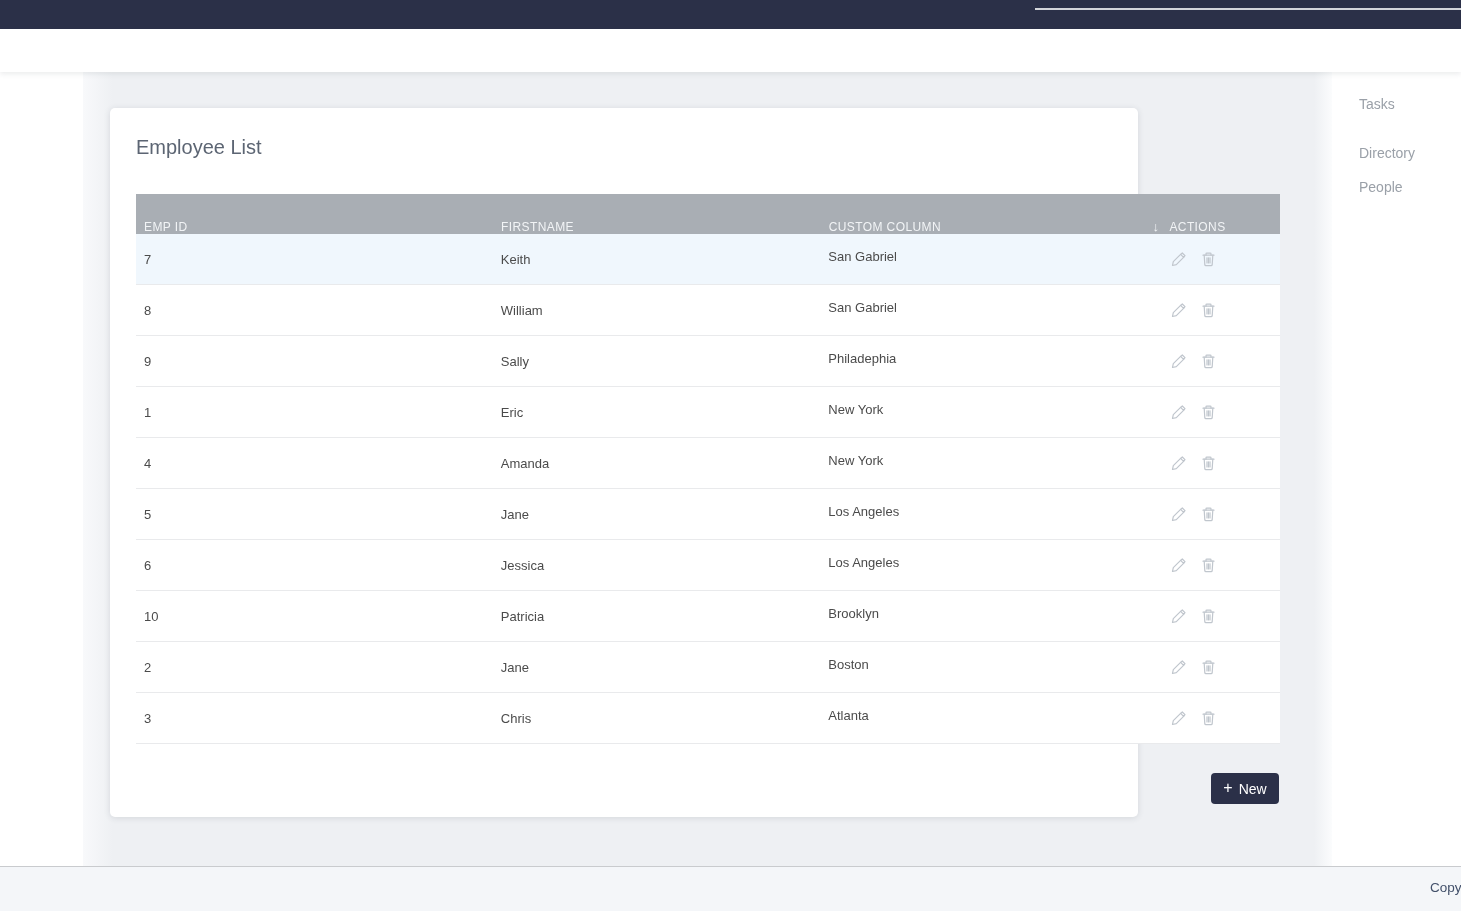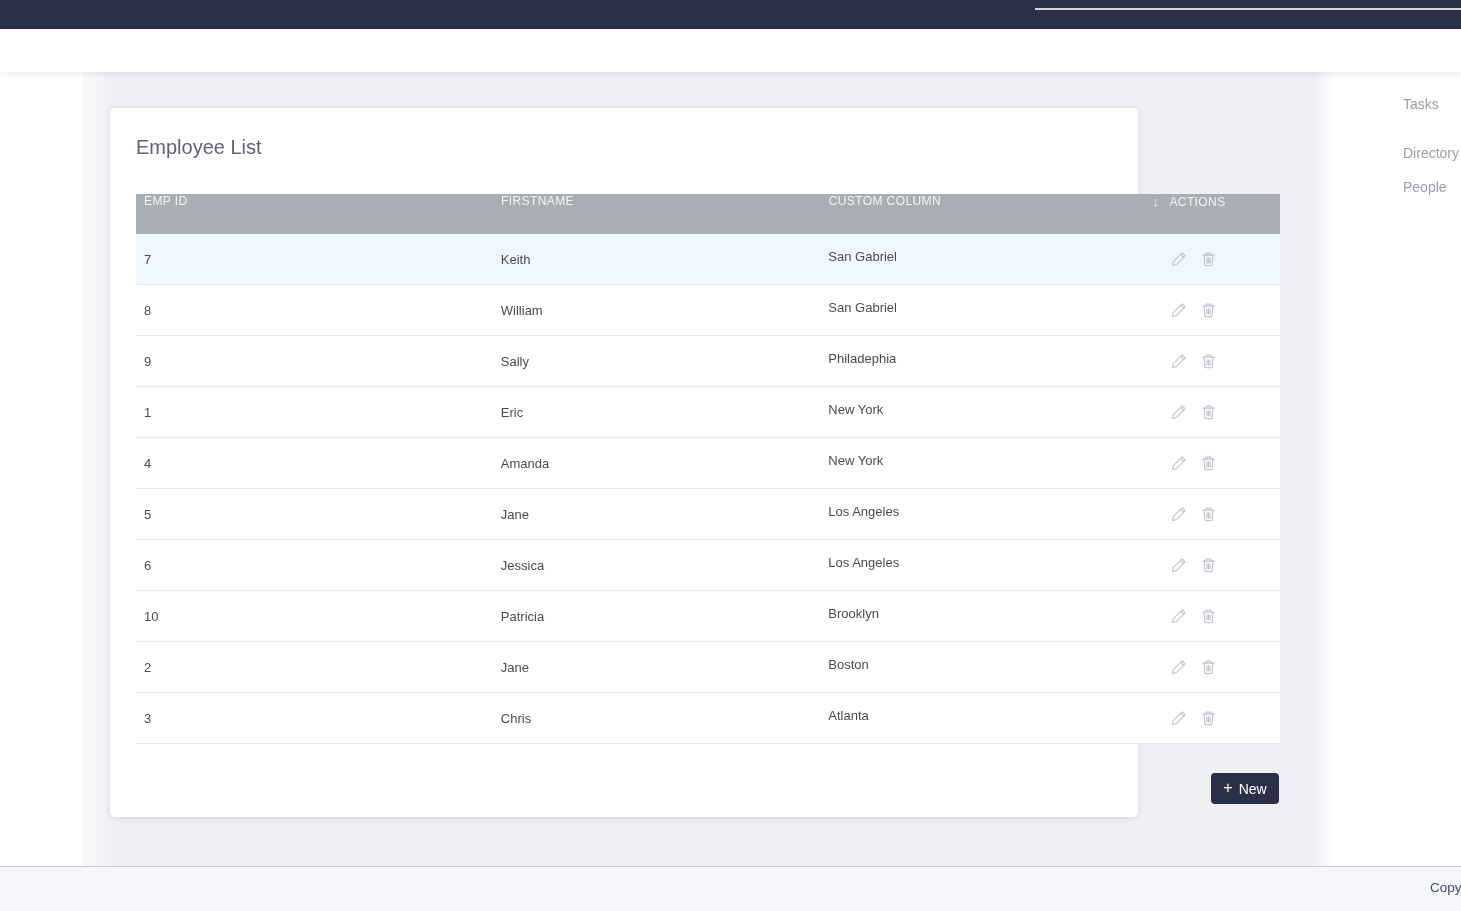--- a/index.html
+++ b/index.html
@@ -14,35 +14,35 @@
   
   .appbar { position:absolute; left:0; top:29px; width:1461px; height:43px; background:#ffffff;
             box-shadow:0 2px 5px rgba(60,65,80,0.10); z-index:20; }
 
   
   .content-bg { position:absolute; left:83px; top:72px; width:1249px; height:794px;
        background:linear-gradient(to right, #f8f9fb 0px, #eef0f3 30px, #eef0f3 calc(100% - 18px), #fbfcfd 100%); z-index:1; }
 
   
   .sidebar { position:absolute; left:1332px; top:72px; width:129px; height:794px; background:#ffffff; z-index:2; }
-  .sidebar-item { position:absolute; left:27px; font-size:14px; color:#9aa0a8; cursor:pointer;margin-left:44px; }
+  .sidebar-item { position:absolute; left:27px; font-size:14px; color:#9aa0a8; cursor:pointer; }
 
   
   .footer { position:absolute; left:0; top:866px; width:1461px; height:45px; background:#f4f6f9;
             border-top:1px solid #c9cbce; z-index:25; }
   .footer-text { position:absolute; left:1430px; top:13px; font-size:13.5px; color:#42506a; font-weight:500; white-space:nowrap; }
 
   
   .card { position:absolute; left:110px; top:108px; width:1028px; height:709px; background:#ffffff;
           border-radius:5px; box-shadow:0 1px 6px rgba(40,45,60,0.13); z-index:10; }
   .card-title { position:absolute; left:26px; top:28px; font-size:20px; color:#5c6573; }
 
   
   .table { position:absolute; left:26px; top:86px; width:1144px; }
-  .thead { display:flex; height:40px; background:#a9aeb4; align-items:flex-start; }
+  .thead { display:flex; height:40px; background:#a9aeb4; align-items:flex-end; }
   .th { color:#f2f4f6; font-size:12px; font-weight:500; letter-spacing:0.4px; padding-left:8px; }
   .col-empid   { width:330px; }
   .col-first   { width:339px;margin-left:38px; }
   .col-custom  { width:335px; }
   .col-actions { width:140px; }
   .th-actions  { display:flex; align-items:center; gap:10px; }
   .sort-arrow  { font-size:13px; color:#f2f4f6; cursor:pointer; }
 
   .trow { display:flex; height:51px; align-items:center; border-bottom:1px solid #e9eaec; background:#ffffff; cursor:pointer; }
   .trow.selected { background:#f0f7fd; }

